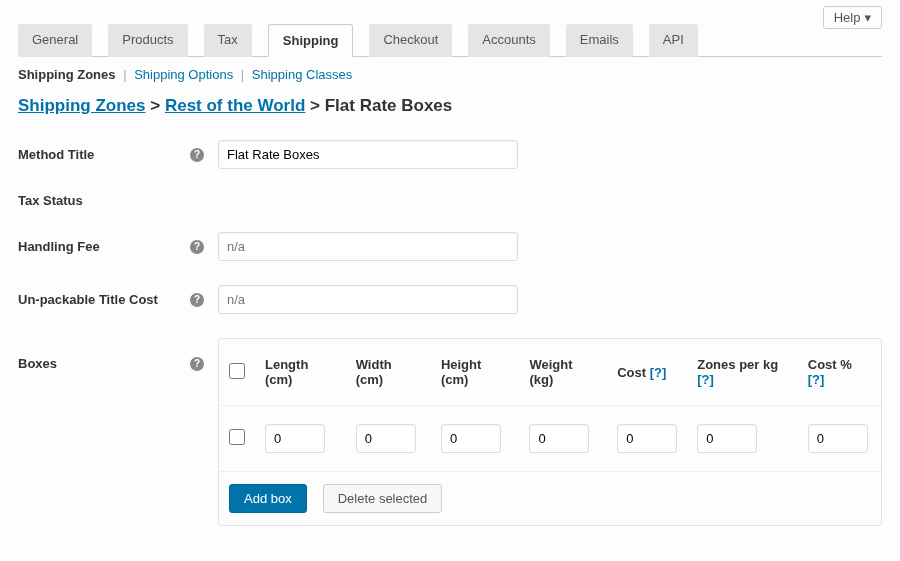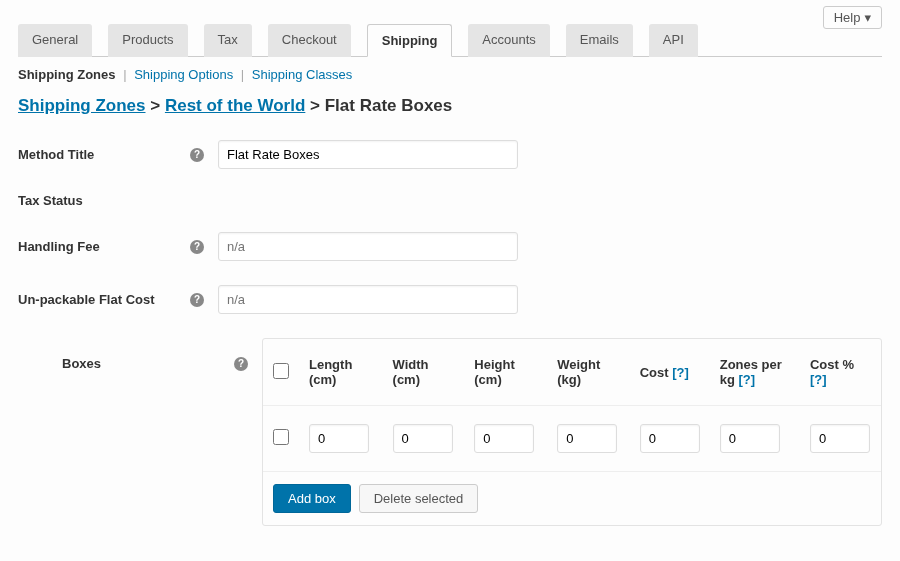--- a/index.html
+++ b/index.html
@@ -13,48 +13,48 @@
 .subnav .sep { color: #aaa; padding: 0 4px; }
 .subnav .link { color: #0073aa; cursor: pointer; }
 .subnav .current { color: #333; font-weight: 600; }
 .breadcrumb { font-size: 17px; font-weight: 700; color: #333; padding: 4px 0 24px 0; }
 .breadcrumb a { color: #0073aa; text-decoration: underline; cursor: pointer; }
 .form-row { display: flex; margin-bottom: 24px; }
 .form-label { width: 200px; font-size: 13px; font-weight: 700; color: #333; display: flex; align-items: center; justify-content: space-between; padding-right: 14px; }
 .help-icon { width: 14px; height: 14px; border-radius: 50%; background: #888; color: #fff; font-size: 10px; line-height: 14px; text-align: center; font-weight: bold; cursor: help; }
 input[type=text] { border: 1px solid #ddd; border-radius: 3px; padding: 6px 8px; font-size: 13px; width: 300px; box-shadow: inset 0 1px 2px rgba(0,0,0,0.05); }
 select { border: 1px solid #ddd; border-radius: 3px; padding: 4px 6px; font-size: 13px; background: #fff; }
-.boxes-row .form-label { align-self: flex-start; padding-top: 18px; margin-left: 44px; }
+.boxes-row .form-label { align-self: flex-start; padding-top: 18px; }
 .boxes-panel { flex: 1; border: 1px solid #e3e3e3; border-radius: 3px; }
 .boxes-table { width: 100%; border-collapse: collapse; }
 .boxes-table th { text-align: left; font-size: 13px; font-weight: 700; color: #333; padding: 18px 10px; border-bottom: 1px solid #eee; }
 .boxes-table td { padding: 18px 10px; border-bottom: 1px solid #eee; }
 .boxes-table td input[type=text] { width: 60px; }
 .qm { color: #0073aa; cursor: pointer; font-weight: 600; }
-.boxes-footer { padding: 12px 10px; display: flex; gap: 8px; }
+.boxes-footer { padding: 12px 10px; display: flex; gap: 16px; }
 .btn-primary { background: #0073aa; color: #fff; border: 1px solid #006799; border-radius: 3px; padding: 6px 14px; font-size: 13px; cursor: pointer; }
 .btn-secondary { background: #f7f7f7; color: #555; border: 1px solid #ccc; border-radius: 3px; padding: 6px 14px; font-size: 13px; cursor: pointer; }
 input[type=checkbox] { width: 16px; height: 16px; cursor: pointer; }
 </style>
 </head>
 <body>
 
 <div class="top-bar">
   <div class="help-drop">
     <span>Help</span>
     <span>▾</span>
   </div>
 </div>
 
 <div class="tabs">
   <div class="tab">General</div>
   <div class="tab">Products</div>
   <div class="tab">Tax</div>
+  <div class="tab active">Shipping</div>
   <div class="tab">Checkout</div>
-  <div class="tab active">Shipping</div>
   <div class="tab">Accounts</div>
   <div class="tab">Emails</div>
   <div class="tab">API</div>
 </div>
 
 <div class="subnav">
   <span class="current">Shipping Zones</span>
   <span class="sep">|</span>
   <span class="link">Shipping Options</span>
   <span class="sep">|</span>
@@ -86,21 +86,21 @@
 <div class="form-row">
   <div class="form-label">
     <span>Handling Fee</span>
     <span class="help-icon">?</span>
   </div>
   <input type="text" placeholder="n/a" style="">
 </div>
 
 <div class="form-row">
   <div class="form-label">
-    <span>Un-packable Flat Cost</span>
+    <span>Un-packable Title Cost</span>
     <span class="help-icon">?</span>
   </div>
   <input type="text" placeholder="n/a" style="">
 </div>
 
 <div class="form-row boxes-row">
   <div class="form-label">
     <span>Boxes</span>
     <span class="help-icon">?</span>
   </div>

